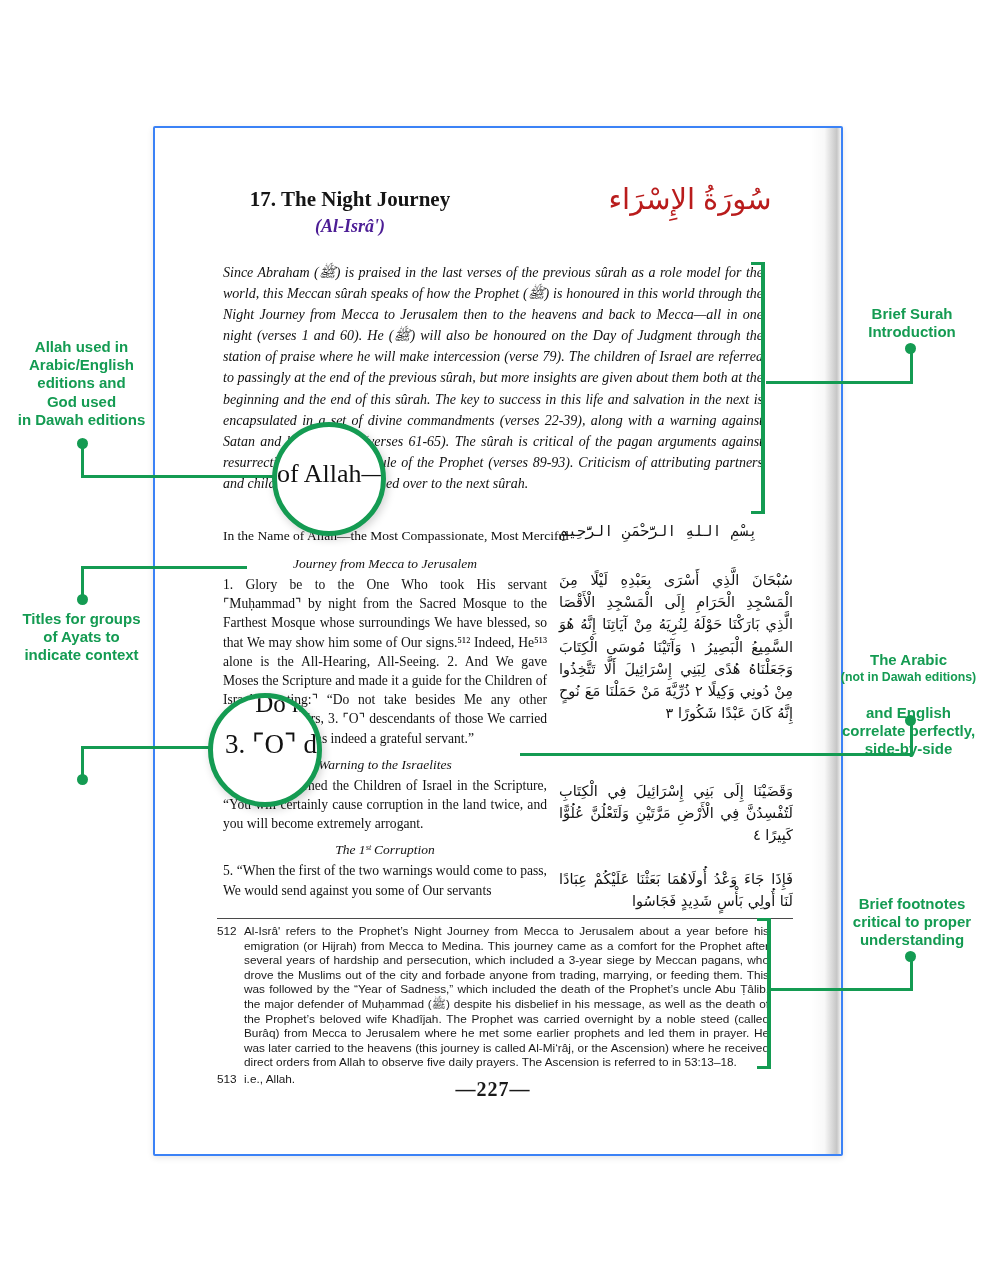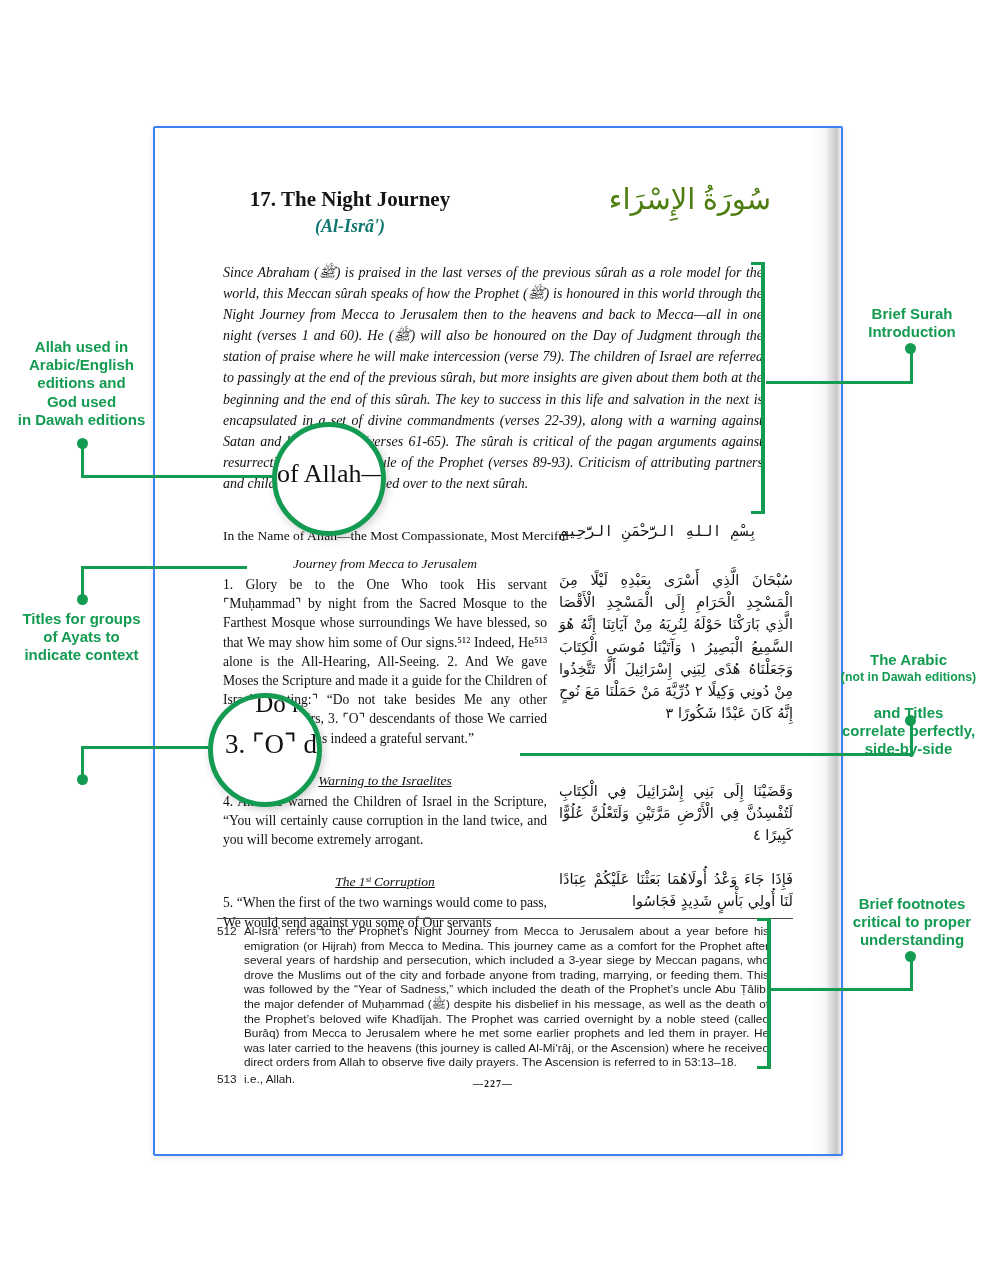--- a/index.html
+++ b/index.html
@@ -8,43 +8,43 @@
 
   
   .page{position:absolute;left:153px;top:126px;width:686px;height:1026px;background:#fff;
         border:2px solid #3b82f6;border-radius:2px;box-shadow:0 2px 6px rgba(0,0,0,.10);}
   .page-curl{position:absolute;right:0;top:0;width:30px;height:100%;
         background:linear-gradient(to right, rgba(255,255,255,0) 0%, rgba(140,140,140,.06) 45%,
                    rgba(105,105,105,.38) 86%, rgba(175,175,175,.12) 100%);}
   .surah-title-en{position:absolute;left:70px;top:58px;width:250px;text-align:center;
         font-weight:bold;font-size:21px;line-height:26px;color:#151515;}
   .surah-title-sub{position:absolute;left:70px;top:88px;width:250px;text-align:center;
-        font-weight:bold;font-style:italic;font-size:18px;color:#0f766e;}
+        font-weight:bold;font-style:italic;font-size:18px;color:#4c1d95;}
   .surah-title-ar{position:absolute;left:420px;top:48px;width:230px;text-align:center;direction:rtl;
-        font-family:Liberation Serif, serif;font-size:29px;line-height:46px;color:#4d7c0f;}
+        font-family:Liberation Sans, sans-serif;font-size:29px;line-height:46px;color:#b91c1c;}
   .intro{position:absolute;left:68px;top:134px;width:540px;font-style:italic;font-size:14px;
         line-height:21.1px;text-align:justify;color:#0e0e0e;}
   .basmalah-en{position:absolute;left:68px;top:400px;font-size:13.5px;color:#0e0e0e;}
   .basmalah-ar{position:absolute;left:404px;top:394px;width:234px;text-align:left;direction:rtl;
         font-family:Liberation Mono, monospace;font-size:15px;color:#111;}
   .col-en{position:absolute;left:68px;top:428px;width:324px;}
   .group-title{font-style:italic;font-size:13.5px;line-height:16px;text-align:center;margin:0 0 3px 0;}
   .verse{font-size:13.6px;line-height:19.2px;text-align:justify;margin:0;}
-  .mt{margin-top:25px;text-decoration:underline;}
+  .mt{margin-top:9px;}
   .ar-block{position:absolute;left:404px;width:234px;direction:rtl;text-align:justify;
         font-family:"DejaVu Sans",sans-serif;font-size:14.5px;line-height:22.2px;color:#111;}
   .ar1{top:441px;} .ar2{top:652px;} .ar3{top:740px;}
   .fn-rule{position:absolute;left:62px;top:790px;width:576px;border-top:1.4px solid #4a4a4a;}
   .footnotes{position:absolute;left:62px;top:796px;width:552px;
         font-family:"Liberation Sans","DejaVu Sans",sans-serif;font-size:11.8px;line-height:14.6px;color:#1a1a1a;}
   .fn{display:flex;align-items:flex-start;margin-bottom:2px;}
   .fn-num{width:27px;flex:none;}
   .fn-text{flex:1;text-align:justify;}
   .page-num{position:absolute;left:68px;top:950px;width:540px;text-align:center;
-        font-weight:bold;font-size:10px;letter-spacing:1px;color:#1a1a1a;}
+        font-weight:bold;font-size:20px;letter-spacing:1px;color:#1a1a1a;}
 
   
   .ann{position:absolute;color:#149B52;font-family:"Liberation Sans","DejaVu Sans",sans-serif;
        font-weight:bold;font-size:15px;line-height:18.2px;text-align:center;white-space:pre-line;}
   .ann .small{font-size:12.3px;line-height:16px;display:block;}
   .gline{position:absolute;background:#149B52;}
   .h3{height:3px;} .w3{width:3px;}
   .gdot{position:absolute;width:11px;height:11px;border-radius:50%;background:#149B52;}
   .bracket{position:absolute;width:10px;border:3px solid #149B52;border-left:none;
            border-right-width:4px;background:transparent;}
@@ -144,21 +144,21 @@
 in Dawah editions</div>
   <div class="ann" style="left:0;top:610px;width:163px;">Titles for groups
 of Ayats to
 indicate context</div>
 
   <div class="ann" style="left:832px;top:305px;width:160px;">Brief Surah
 Introduction</div>
   <div class="ann" style="left:828px;top:633px;width:161px;">
     <span>The Arabic</span>
     <span class="small">(not in Dawah editions)</span>
-    <span>and Titles
+    <span>and English
 correlate perfectly,
 side-by-side</span>
   </div>
   <div class="ann" style="left:832px;top:895px;width:160px;">Brief footnotes
 critical to proper
 understanding</div>
 
 </div>
 
 </body></html>

